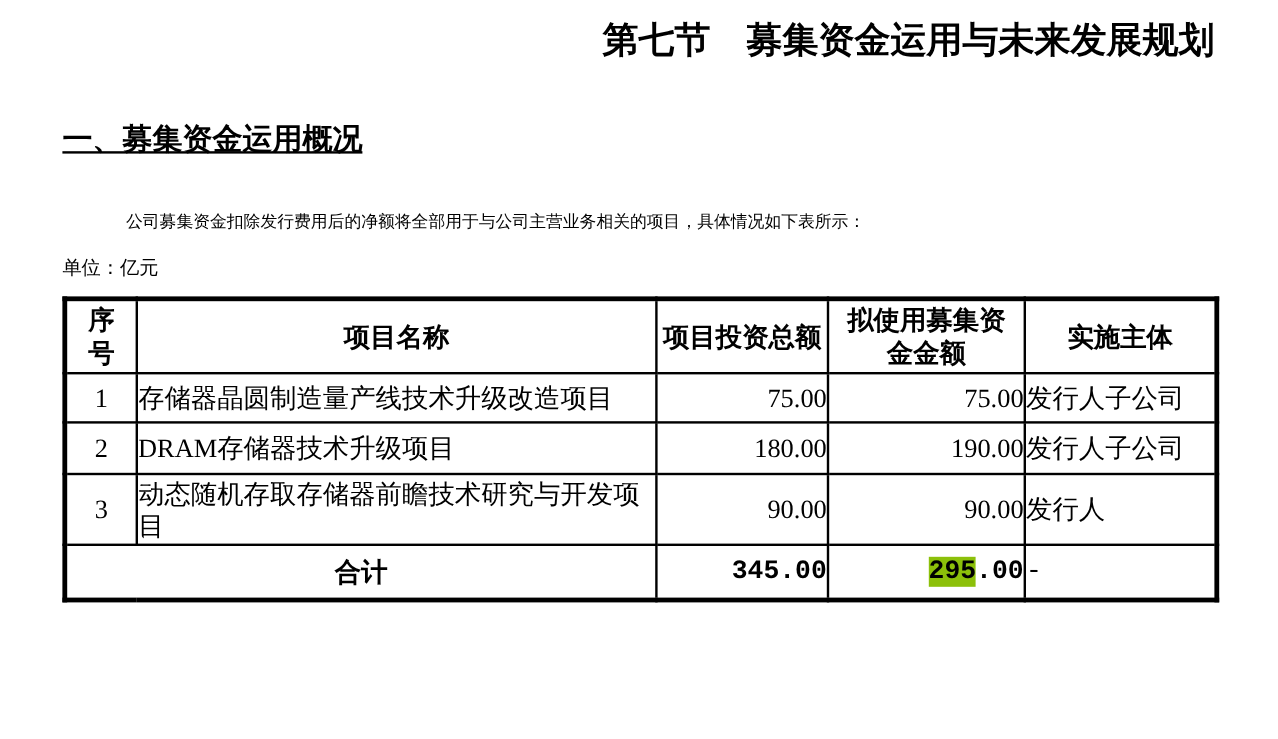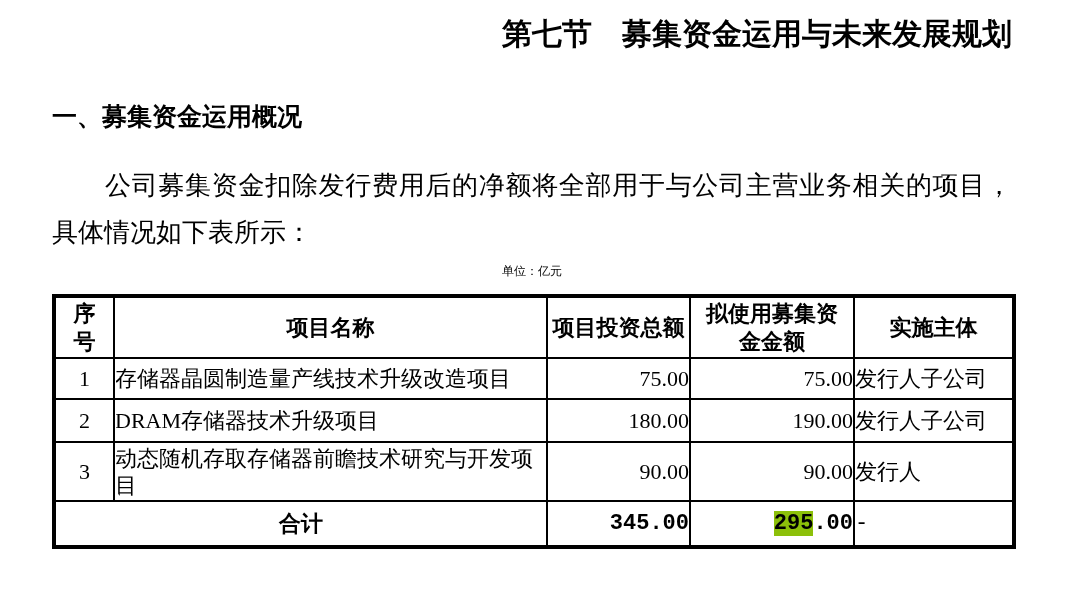--- a/index.html
+++ b/index.html
@@ -20,39 +20,40 @@
     line-height: 40px;
     text-align: right;
     margin-top: 14px;
   }
   .h1 {
     font-family: "Liberation Sans", "DejaVu Sans", sans-serif;
     font-weight: bold;
     font-size: 25px;
     line-height: 32px;
     margin-top: 46px;
+    text-decoration: underline;
   }
   .h2 {
     font-family: "Liberation Sans", "DejaVu Sans", sans-serif;
     font-weight: bold;
     font-size: 21px;
     line-height: 28px;
     margin-top: 34px;
   }
   .para {
-    font-size: 26px;
+    font-size: 14px;
     line-height: 47px;
     text-align: justify;
     text-indent: 53px;
     margin-top: 30px;
   }
   .unit {
-    font-size: 12px;
+    font-size: 16px;
     line-height: 26px;
-    text-align: center;
+    text-align: left;
     margin-top: 2px;
   }
 
   table.fund-table {
     border-collapse: collapse;
     table-layout: fixed;
     width: 960px;
     margin-top: 10px;
     border: 4px solid #000;
   }

